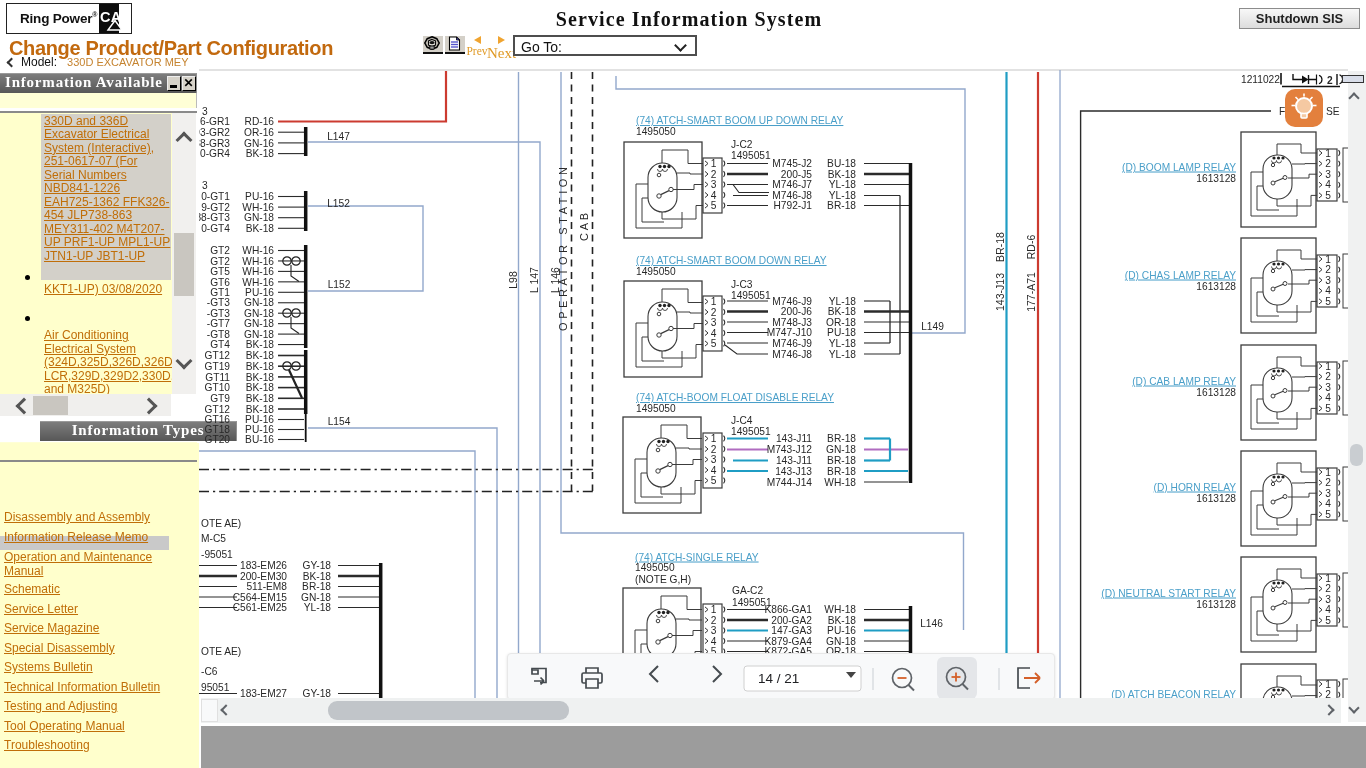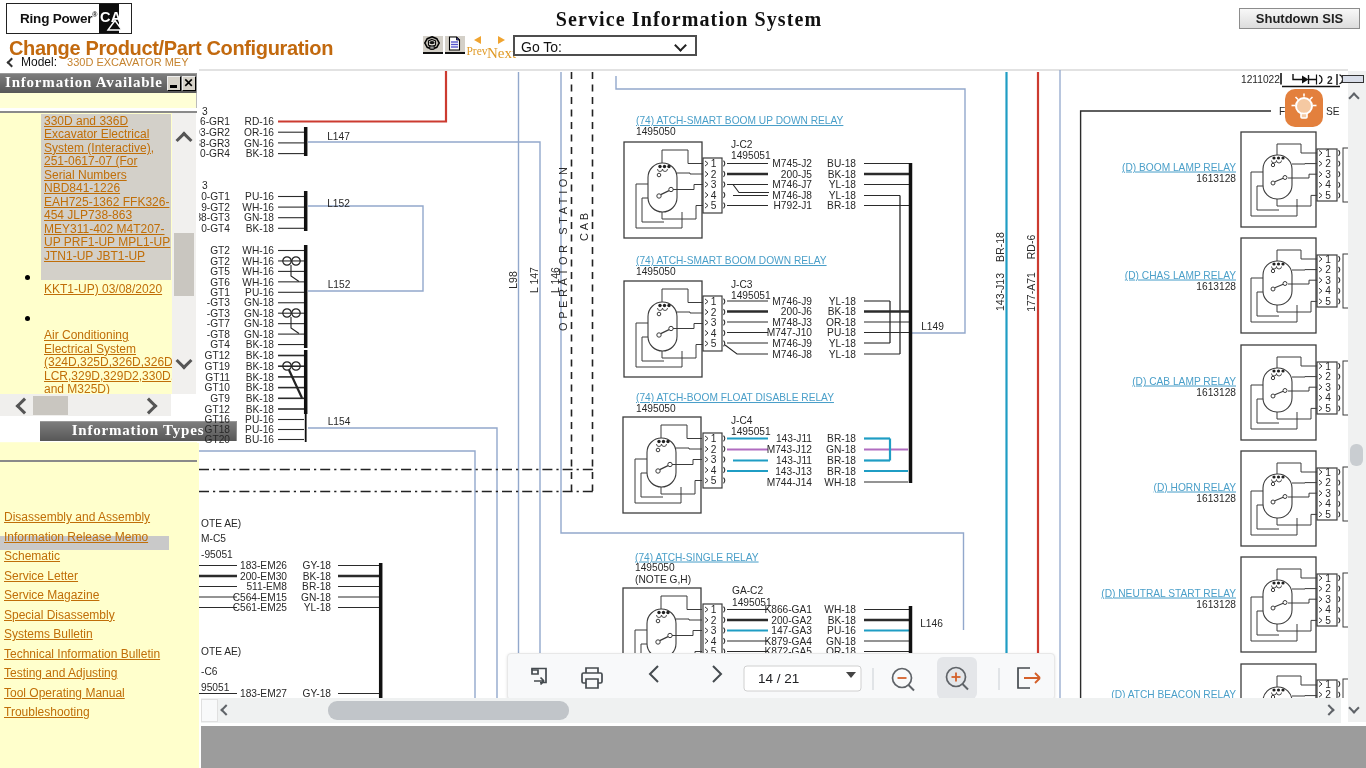--- a/index.html
+++ b/index.html
@@ -120,20 +120,21 @@
 <div class="chev" style="left:143px;top:400px;transform:rotate(-45deg);"></div>
 
 <div class="abs hdr" style="top:421px;text-align:center;margin-left:40px;">Information Types</div>
 <div class="abs ylw" style="left:0;top:442px;width:197px;height:16px;"></div>
 <div class="abs" id="sb2"></div>
 <div class="abs" style="left:0;top:460px;width:197px;height:2px;background:#8a8a8a;"></div>
 <div class="abs" id="graysch"></div>
 <div class="abs l2" style="left:4px;top:464px;width:190px;margin-top:44px;">
 <div><span class="link">Disassembly and Assembly</span></div>
 <div><span class="link">Information Release Memo</span></div>
+<div style="line-height:14px;padding:3px 0 2px;"><span class="link">Operation and Maintenance Manual</span></div>
 <div><span class="link">Schematic</span></div>
 <div><span class="link">Service Letter</span></div>
 <div><span class="link">Service Magazine</span></div>
 <div><span class="link">Special Disassembly</span></div>
 <div><span class="link">Systems Bulletin</span></div>
 <div><span class="link">Technical Information Bulletin</span></div>
 <div><span class="link">Testing and Adjusting</span></div>
 <div><span class="link">Tool Operating Manual</span></div>
 <div><span class="link">Troubleshooting</span></div>
 </div>

